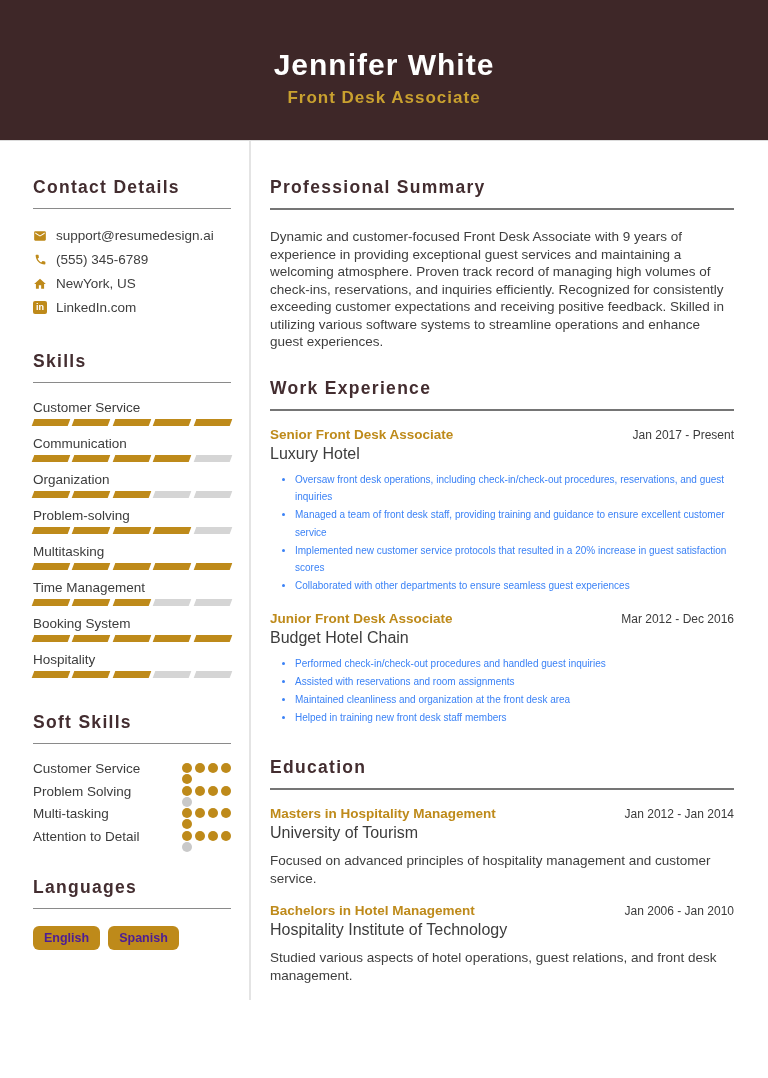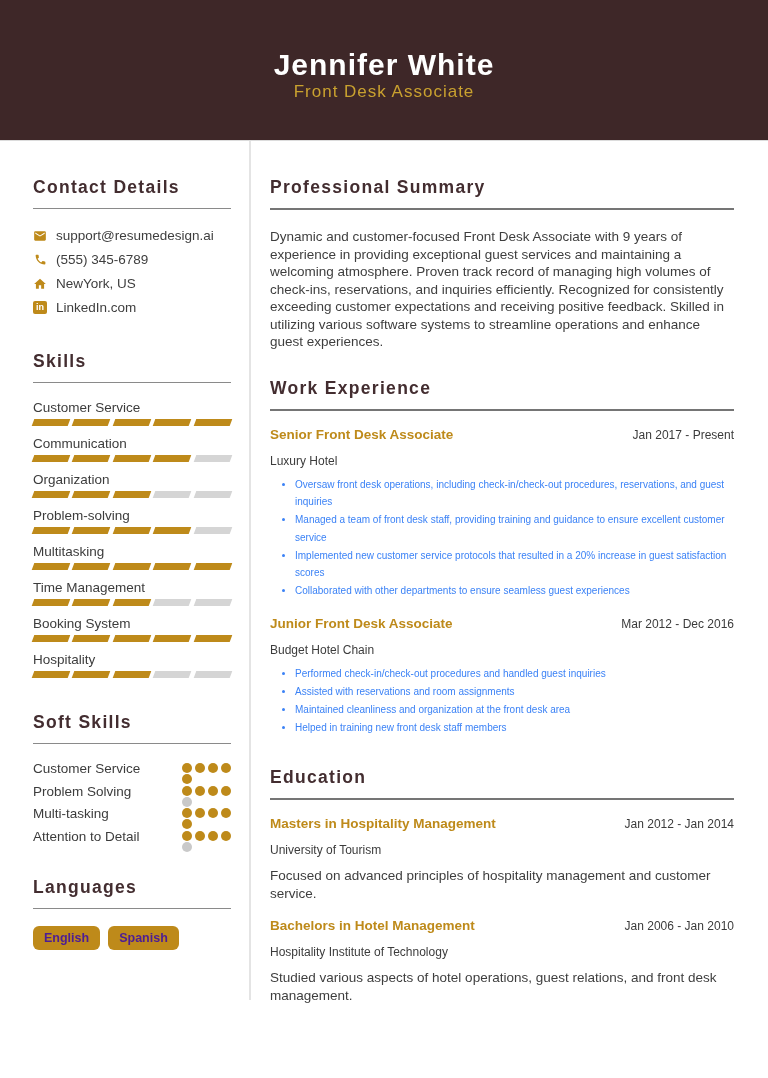--- a/index.html
+++ b/index.html
@@ -2,21 +2,21 @@
 <html><head>
 <meta charset="utf-8">
 <style>
   html,body{margin:0;padding:0;}
   body{background:#fff;font-family:"Liberation Sans", sans-serif;}
   .page{position:relative;width:768px;height:1078px;background:#fff;overflow:hidden;}
 
   
   .header{height:141px;background:#3E2728;text-align:center;border-bottom:1px solid #dcdcdc;box-sizing:border-box;padding-top:48px;}
   .header .name{margin:0;color:#ffffff;font-size:30px;font-weight:700;letter-spacing:1px;}
-  .header .role{margin:0 0 0 0;color:#C9A12F;font-size:17px;font-weight:400;letter-spacing:1px;}
+  .header .role{margin:6px 0 0 0;color:#C9A12F;font-size:17px;font-weight:700;letter-spacing:1px;}
 
   
   .columns{display:flex;height:859px;}
   .sidebar{width:251px;box-sizing:border-box;padding:0 18px 0 33px;border-right:2px solid #e4e4e4;}
   .main{flex:1;box-sizing:border-box;padding:0 34px 0 19px;}
 
   
   .section-title{font-size:17.5px;font-weight:700;color:#432D30;letter-spacing:1.3px;margin:0;}
   .rule{border:none;border-top:2px solid #757575;margin:10px 0 0 0;}
   .sidebar .rule{border-top:1.5px solid #8a8a8a;}
@@ -55,21 +55,21 @@
 
   
   .summary-section{padding-top:36px;}
   .summary-text{margin:18px 0 0 0;font-size:13.5px;line-height:17.5px;color:#3E3E3E;max-width:463px;}
 
   .work-section{padding-top:27px;}
   .entry{margin-top:16px;}
   .entry-head{display:flex;justify-content:space-between;align-items:baseline;}
   .entry-title{font-size:13.5px;font-weight:700;color:#BE8A1A;}
   .entry-date{font-size:12px;color:#3B3B3B;white-space:nowrap;}
-  .entry-sub{font-size:12px;color:#3C3C3C;margin-top:12px;}
+  .entry-sub{font-size:16px;color:#3C3C3C;margin-top:3px;}
   .bullets{margin:8px 0 2px 0;padding-left:25px;}
   .bullets li{font-size:10px;line-height:17.5px;color:#3b82f6;margin-bottom:0.5px;}
 
   .edu-section{padding-top:29px;}
   .edu-desc{margin:10px 0 0 0;font-size:13.5px;line-height:17.5px;color:#3E3E3E;max-width:463px;}
 </style>
 </head>
 <body>
 
 <div class="page">

